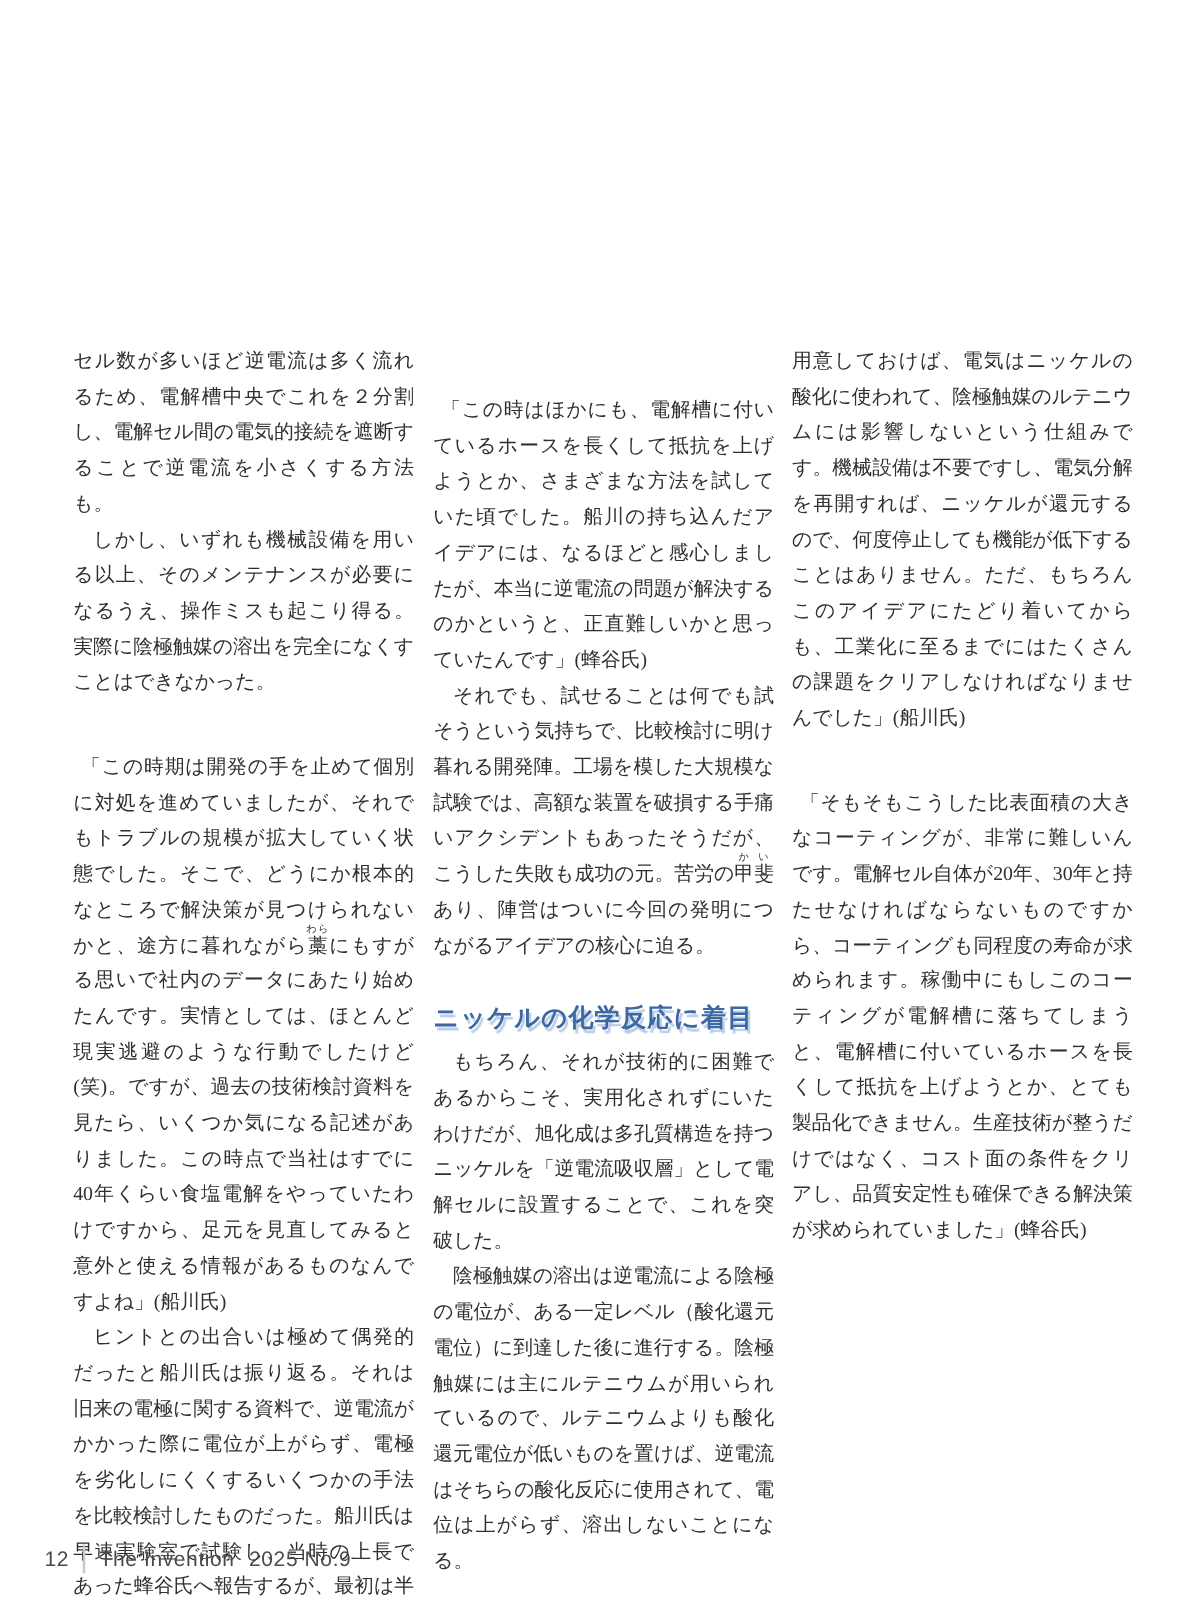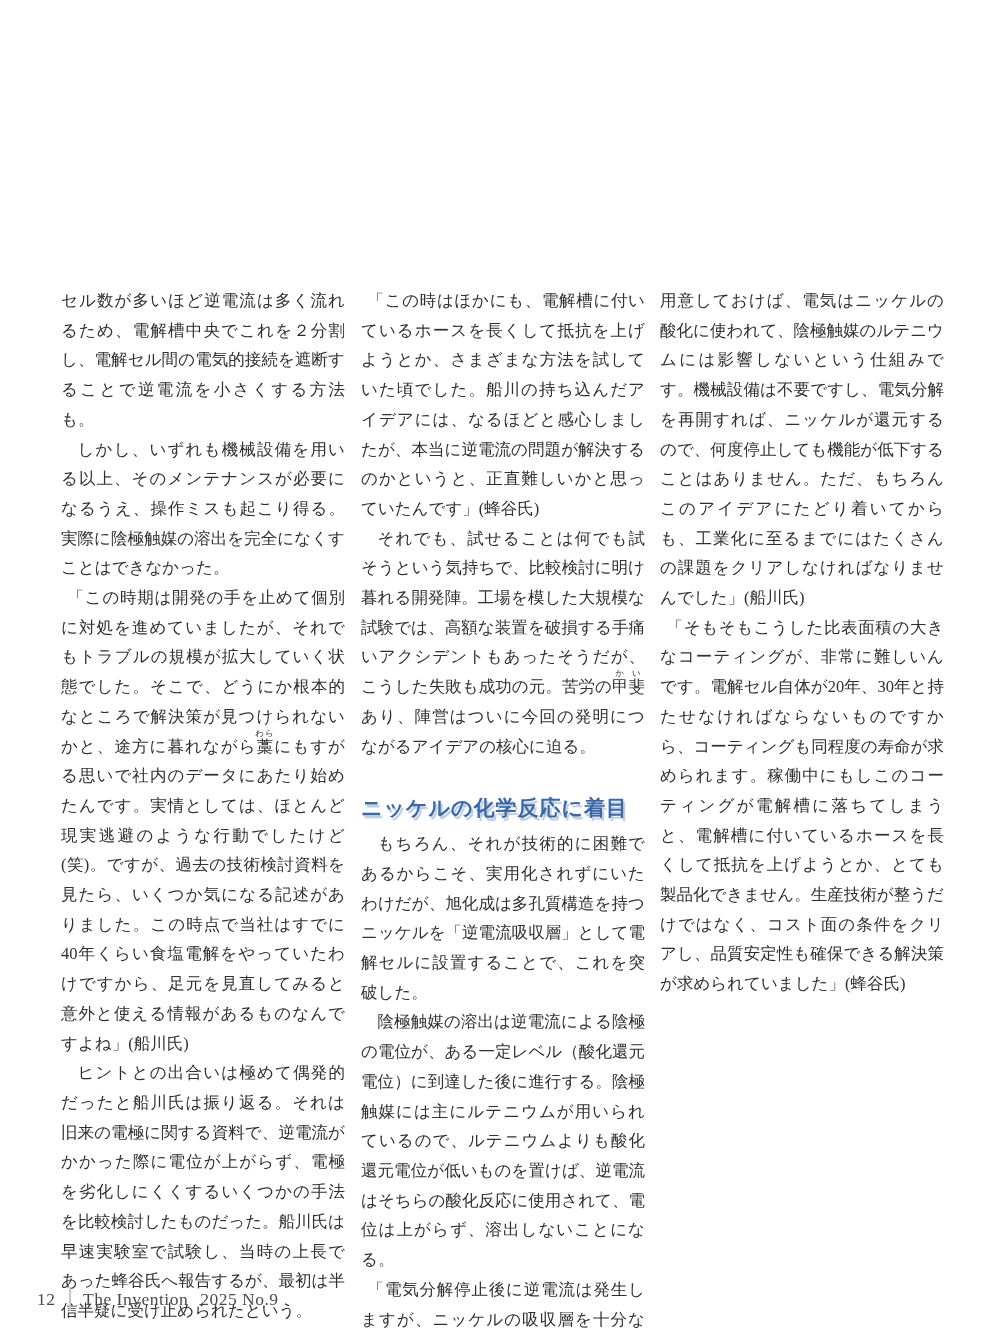--- a/index.html
+++ b/index.html
@@ -30,21 +30,21 @@
     text-align: justify;
     text-justify: inter-character;
     line-break: strict;
   }
   .col-left   { left: 61px;  }
   .col-middle { left: 361px; }
   .col-right  { left: 660px; }
   .text-column p { text-align: justify; }
   .p-cont   { text-indent: 0; }
   .p-indent { text-indent: 1em; }
-  .p-quote  { text-indent: 0.4em; }
+  .p-quote  { text-indent: 0.4em; margin-top: 41px; }
   ruby, rt { line-height: 1; }
   rt {
     font-size: 8.5px;
     font-family: "Liberation Serif", serif;
     letter-spacing: 1px;
   }
   .section-heading {
     margin: 32px 0 6px 0;
     font-family: "Liberation Sans", sans-serif;
     font-weight: bold;
@@ -56,21 +56,21 @@
     text-indent: 0;
     text-align: left;
   }
   .footer {
     position: absolute;
     left: 37px;
     top: 1285px;
     height: 28px;
     display: flex;
     align-items: center;
-    font-family: Liberation Serif, serif;
+    font-family: Liberation Sans, sans-serif;
     font-size: 17.5px;
     color: var(--footer-text-color);
     letter-spacing: 0.5px;
   }
   .footer .page-number { min-width: 24px; text-align: left; }
   .footer .divider {
     width: 2px;
     height: 24px;
     background: var(--divider-color);
     margin: 0 12px 0 8px;

